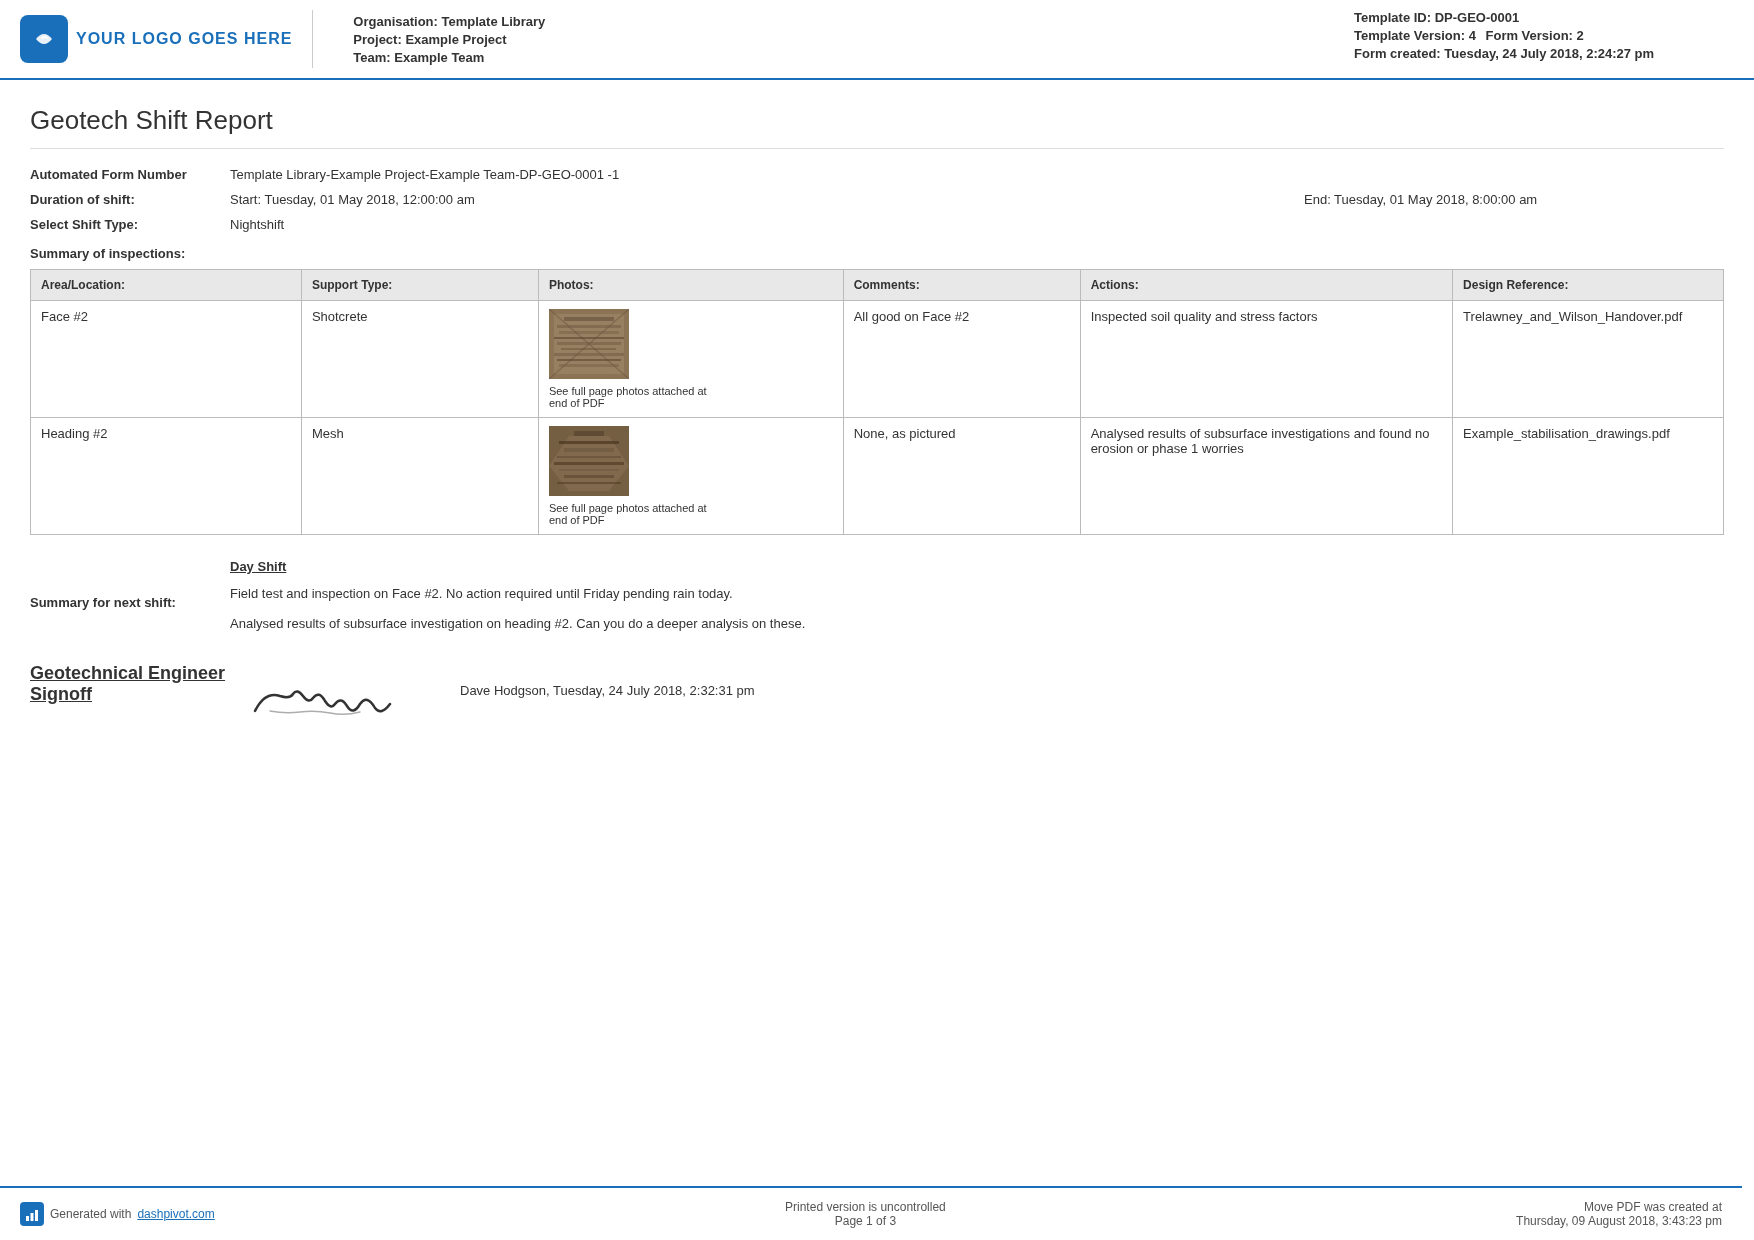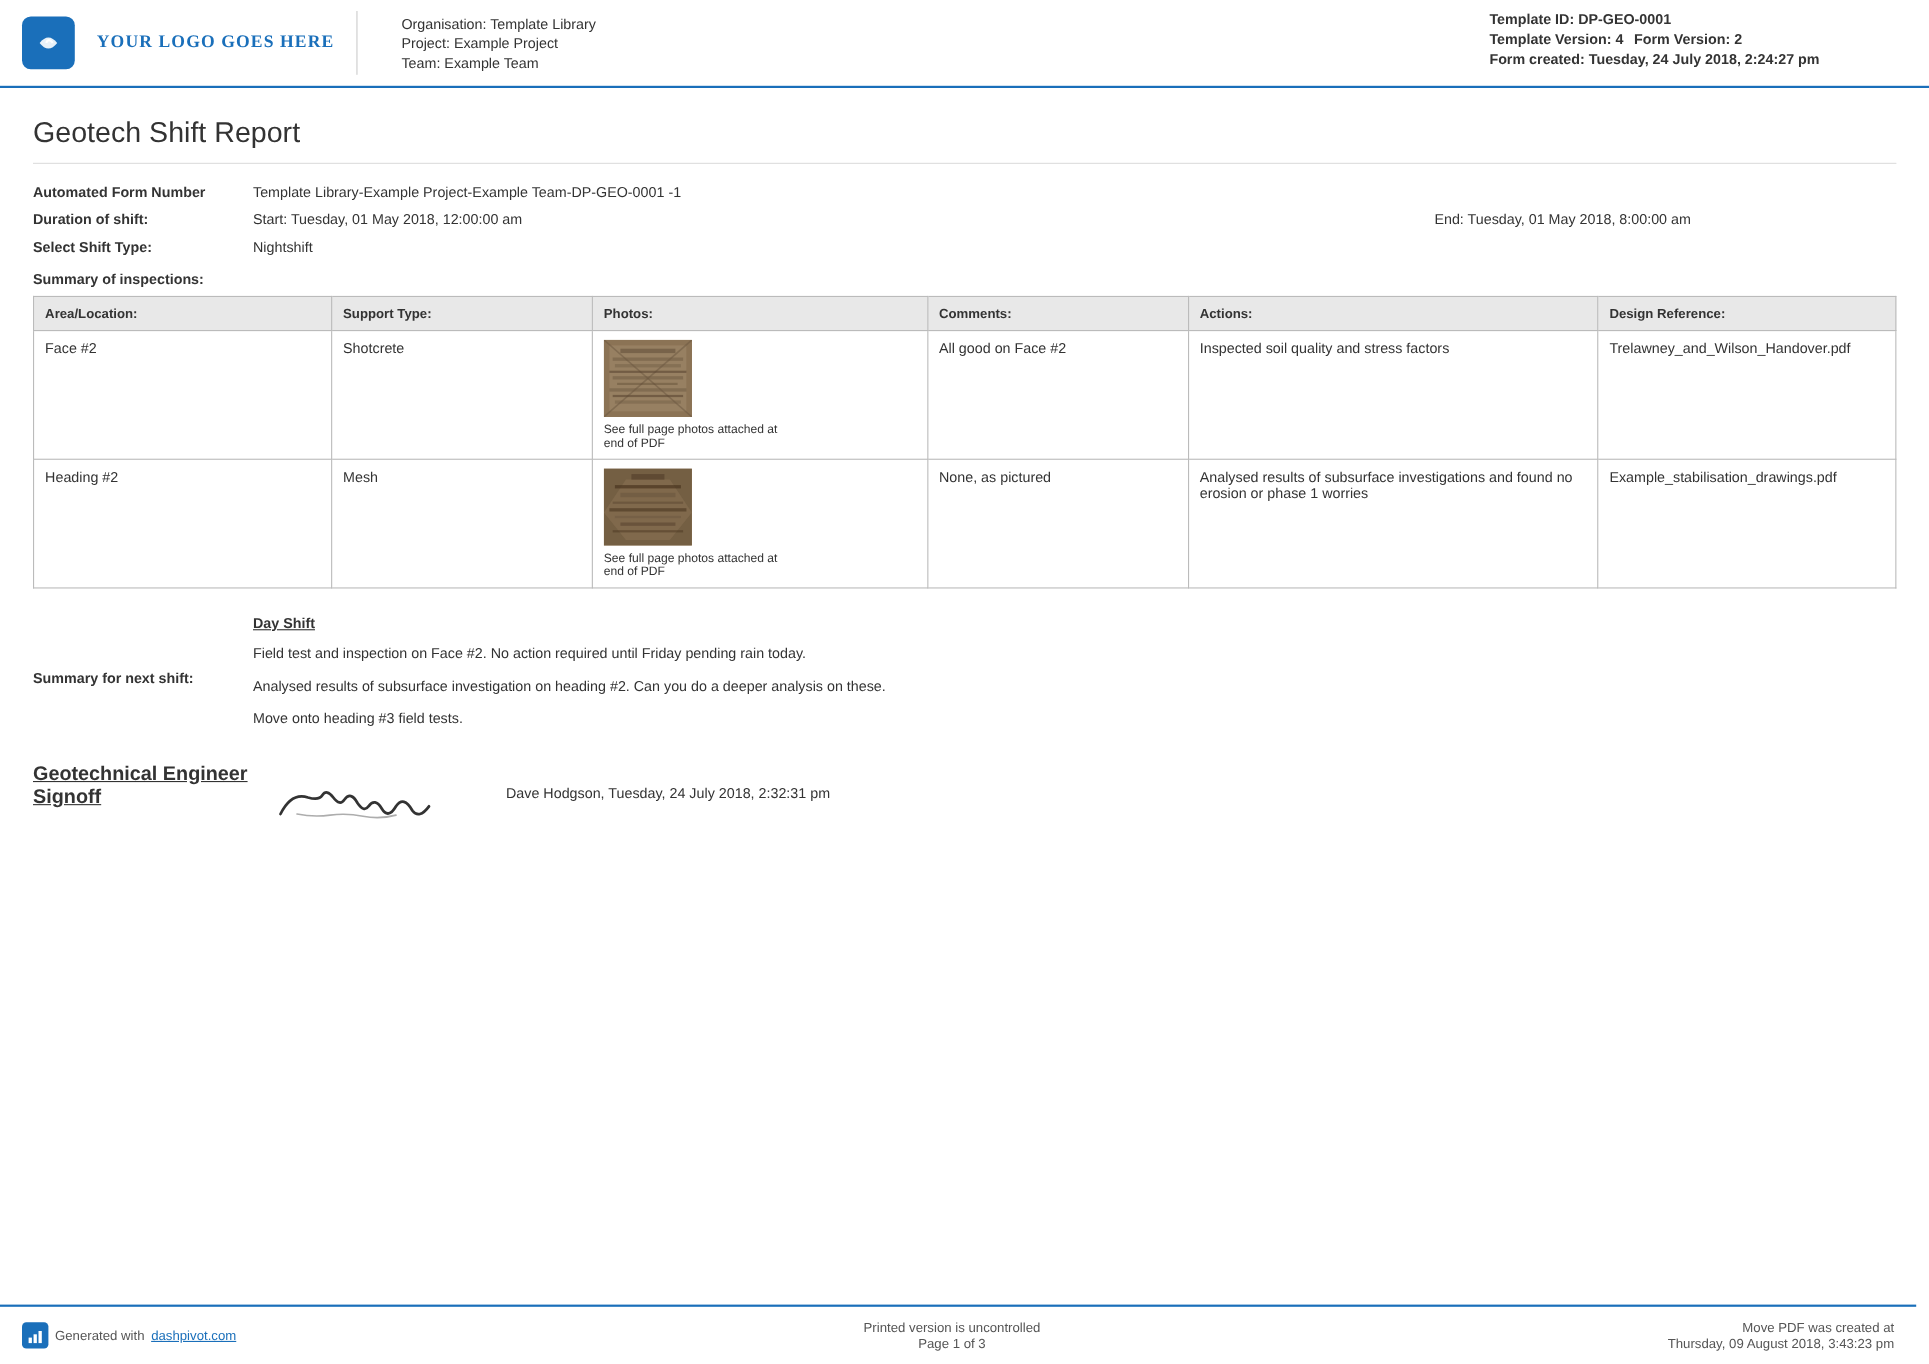--- a/index.html
+++ b/index.html
@@ -17,26 +17,25 @@
     .header {
       display: flex;
       align-items: stretch;
       border-bottom: 2px solid #1a6fba;
       padding: 10px 20px;
       min-height: 80px;
     }
     .header-logo {
       display: flex;
       align-items: center;
-      gap: 20px;
+      gap: 8px;
       min-width: 260px;
       border-right: 1px solid #ccc;
       padding-right: 20px;
       margin-right: 20px;
-      font-family: Liberation Serif, serif;
     }
     .logo-icon {
       width: 48px;
       height: 48px;
       background: #1a6fba;
       border-radius: 8px;
       display: flex;
       align-items: center;
       justify-content: center;
       flex-shrink: 0;
@@ -50,21 +49,21 @@
     }
     .header-org {
       flex: 1;
       display: flex;
       flex-direction: column;
       justify-content: center;
       gap: 3px;
       padding: 0 20px;
     }
     .header-org p { font-size: 13px; }
-    .header-org span { font-weight: normal; }
+    .header-org span { font-weight: bold; }
     .header-right {
       display: flex;
       flex-direction: column;
       justify-content: flex-start;
       gap: 3px;
       min-width: 380px;
       text-align: left;
     }
     .header-right p { font-size: 13px; }
     .header-right span { font-weight: bold; }
@@ -379,21 +378,20 @@
       </tr>
     </tbody>
   </table>
 
   <div class="next-shift-section">
     <div class="next-shift-label">Summary for next shift:</div>
     <div class="next-shift-content">
       <div class="next-shift-heading">Day Shift</div>
       <p>Field test and inspection on Face #2. No action required until Friday pending rain today.</p>
       <p>Analysed results of subsurface investigation on heading #2. Can you do a deeper analysis on these.</p>
-      <p>Move onto heading #3 field tests.</p>
     </div>
   </div>
 
   <div class="signoff-section">
     <div class="signoff-label">
       <span>Geotechnical Engineer<br>Signoff</span>
     </div>
     <div class="signoff-middle">
       <div class="signature-area">
 

